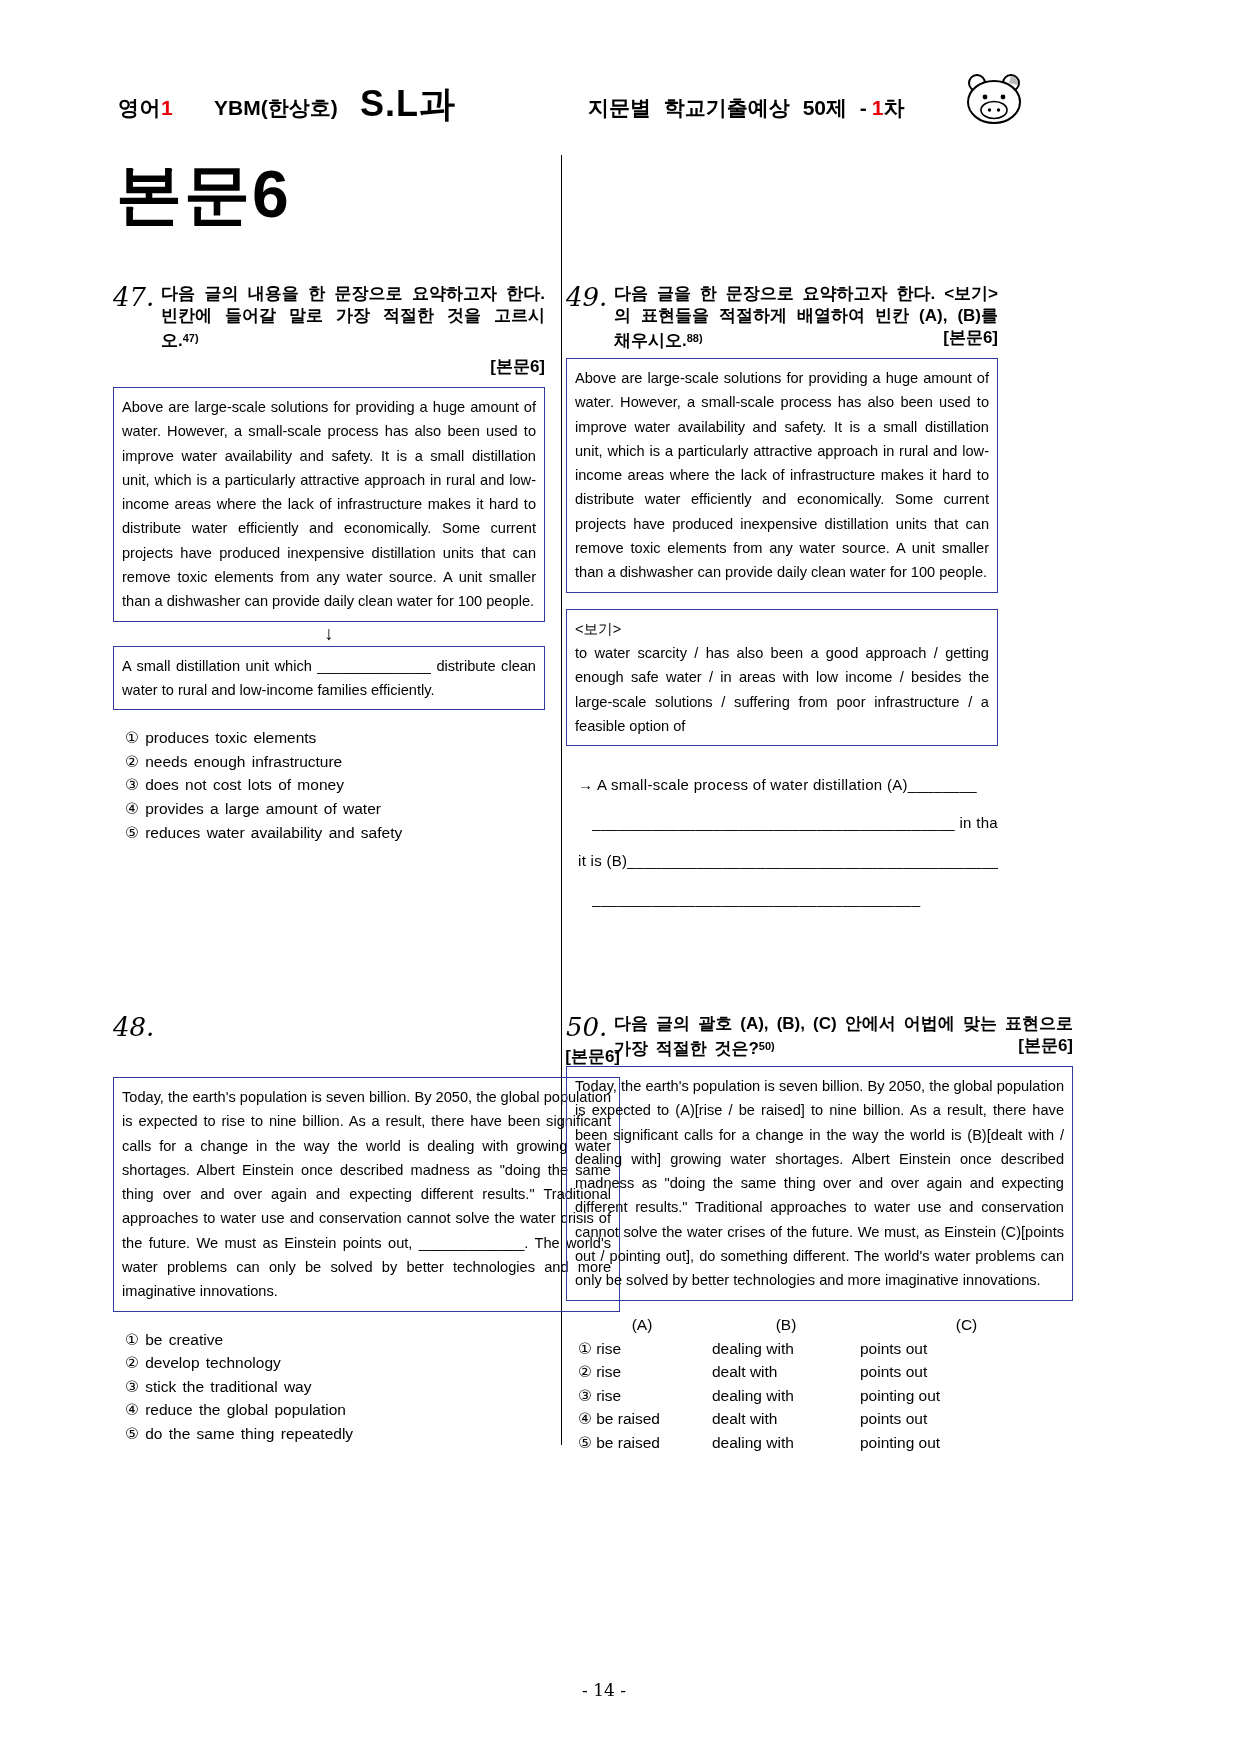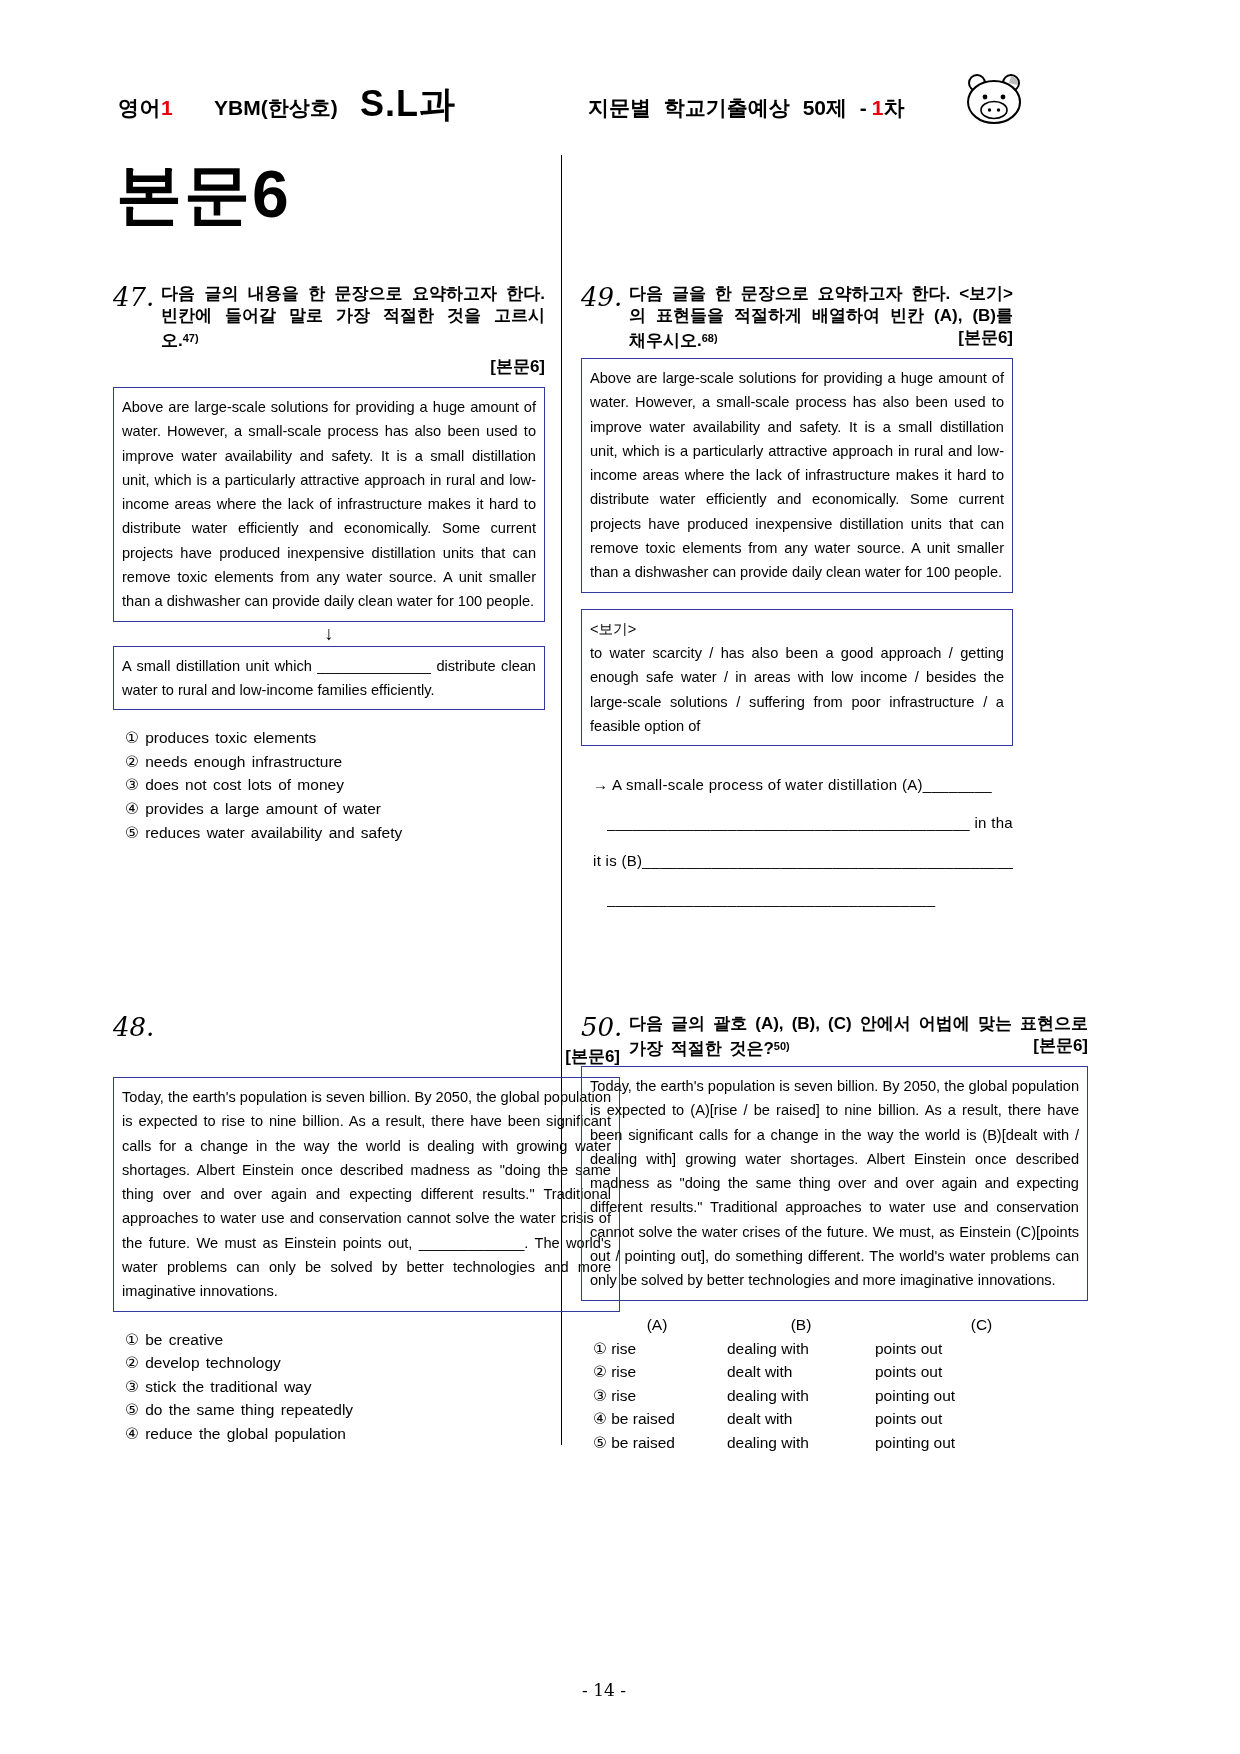--- a/index.html
+++ b/index.html
@@ -25,21 +25,21 @@
   .section-title{
     position:absolute;left:116px;top:150px;
     font-size:66px;font-weight:bold;letter-spacing:2px;
     font-family:"Liberation Sans",sans-serif;
   }
   
   .vdivider{position:absolute;left:561px;top:155px;width:1px;height:1290px;background:#000;}
   
   .col{position:absolute;top:283px;width:432px;height:1190px;}
   .col-left{left:113px;}
-  .col-right{left:581px;}
+  .col-right{left:566px;}
   .q-second{position:absolute;top:730px;left:0;width:507px;}
   
   .q-head{display:flex;align-items:flex-start;}
   .q-num{
     flex:0 0 48px;
     font-family:"DejaVu Serif","Liberation Serif",serif;
     font-style:italic;font-size:26px;line-height:29px;
   }
   .q-prompt{
     flex:1;font-size:17px;font-weight:bold;line-height:22px;
@@ -128,33 +128,33 @@
     <div class="q-second">
       <div class="q-head">
         <span class="q-num">48.</span>
       </div>
       <div class="q-source">[본문6]</div>
       <div class="box">Today, the earth's population is seven billion. By 2050, the global population is expected to rise to nine billion. As a result, there have been significant calls for a change in the way the world is dealing with growing water shortages. Albert Einstein once described madness as "doing the same thing over and over again and expecting different results." Traditional approaches to water use and conservation cannot solve the water crisis of the future. We must as Einstein points out, _____________. The world's water problems can only be solved by better technologies and more imaginative innovations.</div>
       <div class="options">
         <div class="option">① be creative</div>
         <div class="option">② develop technology</div>
         <div class="option">③ stick the traditional way</div>
+        <div class="option">④ reduce the global population</div>
         <div class="option">⑤ do the same thing repeatedly</div>
-        <div class="option">④ reduce the global population</div>
       </div>
     </div>
 
   </div>
 
   <div class="col col-right">
 
     <div>
       <div class="q-head">
         <span class="q-num">49.</span>
-        <span class="q-prompt"><span>다음 글을 한 문장으로 요약하고자 한다. &lt;보기&gt;의 표현들을 적절하게 배열하여 빈칸 (A), (B)를 채우시오.</span><sup>68)</sup></span>
+        <span class="q-prompt"><span>다음 글을 한 문장으로 요약하고자 한다. &lt;보기&gt;의 표현들을 적절하게 배열하여 빈칸 (A), (B)를 채우시오.</span><sup>88)</sup></span>
       </div>
       <div class="q-source pull-up">[본문6]</div>
       <div class="box">Above are large-scale solutions for providing a huge amount of water. However, a small-scale process has also been used to improve water availability and safety. It is a small distillation unit, which is a particularly attractive approach in rural and low-income areas where the lack of infrastructure makes it hard to distribute water efficiently and economically. Some current projects have produced inexpensive distillation units that can remove toxic elements from any water source. A unit smaller than a dishwasher can provide daily clean water for 100 people.</div>
       <div class="box" style="margin-top:16px;">
         <div style="text-align:left;">&lt;보기&gt;</div>
         <div>to water scarcity / has also been a good approach / getting enough safe water / in areas with low income / besides the large-scale solutions / suffering from poor infrastructure / a feasible option of</div>
       </div>
       <div class="ans-lines">
         <div class="ans-line">→ A small-scale process of water distillation (A)________</div>
         <div class="ans-line cont">__________________________________________ in that</div>

